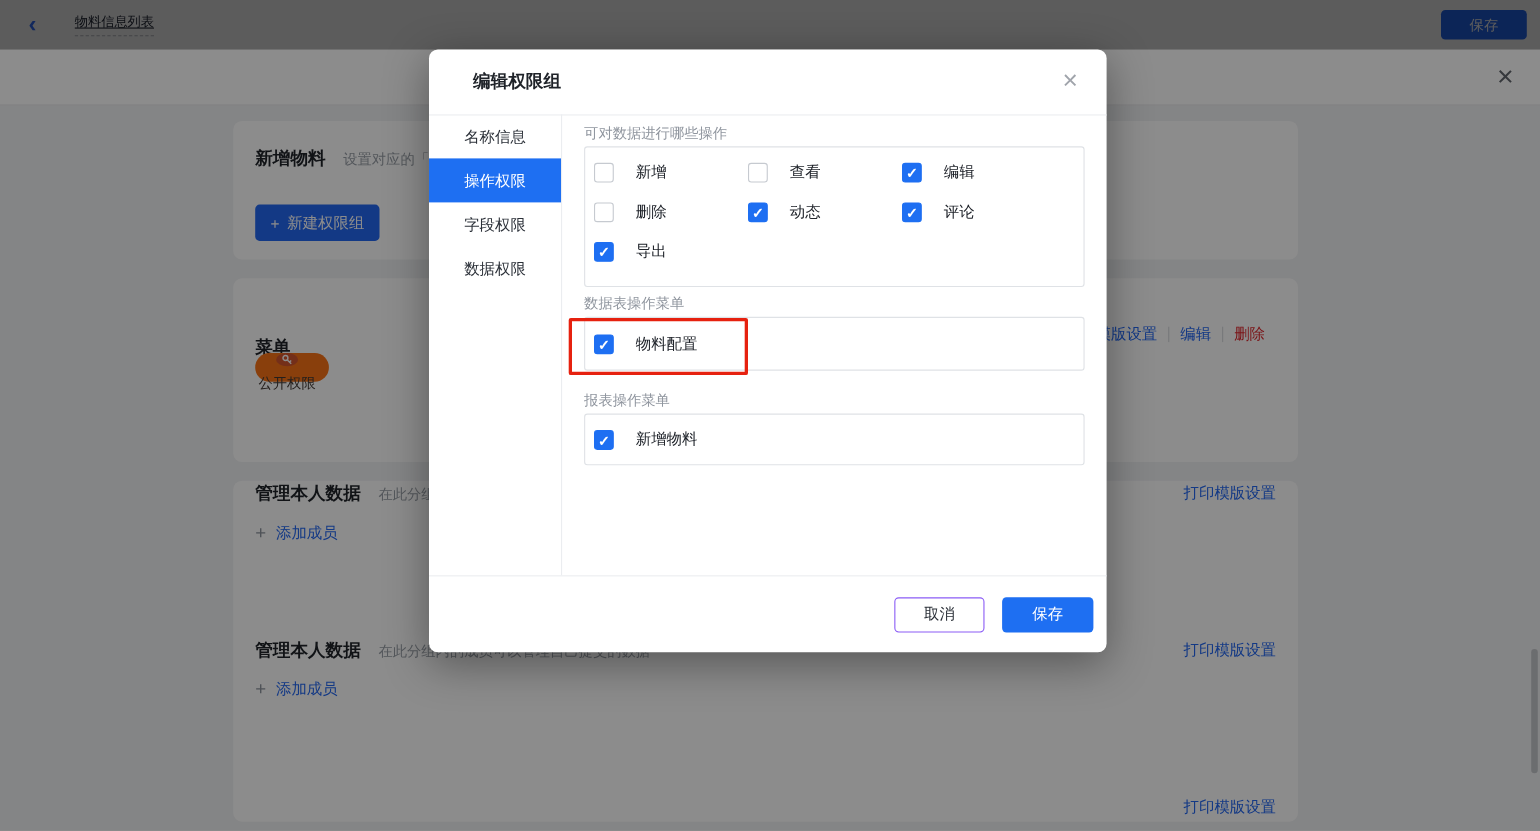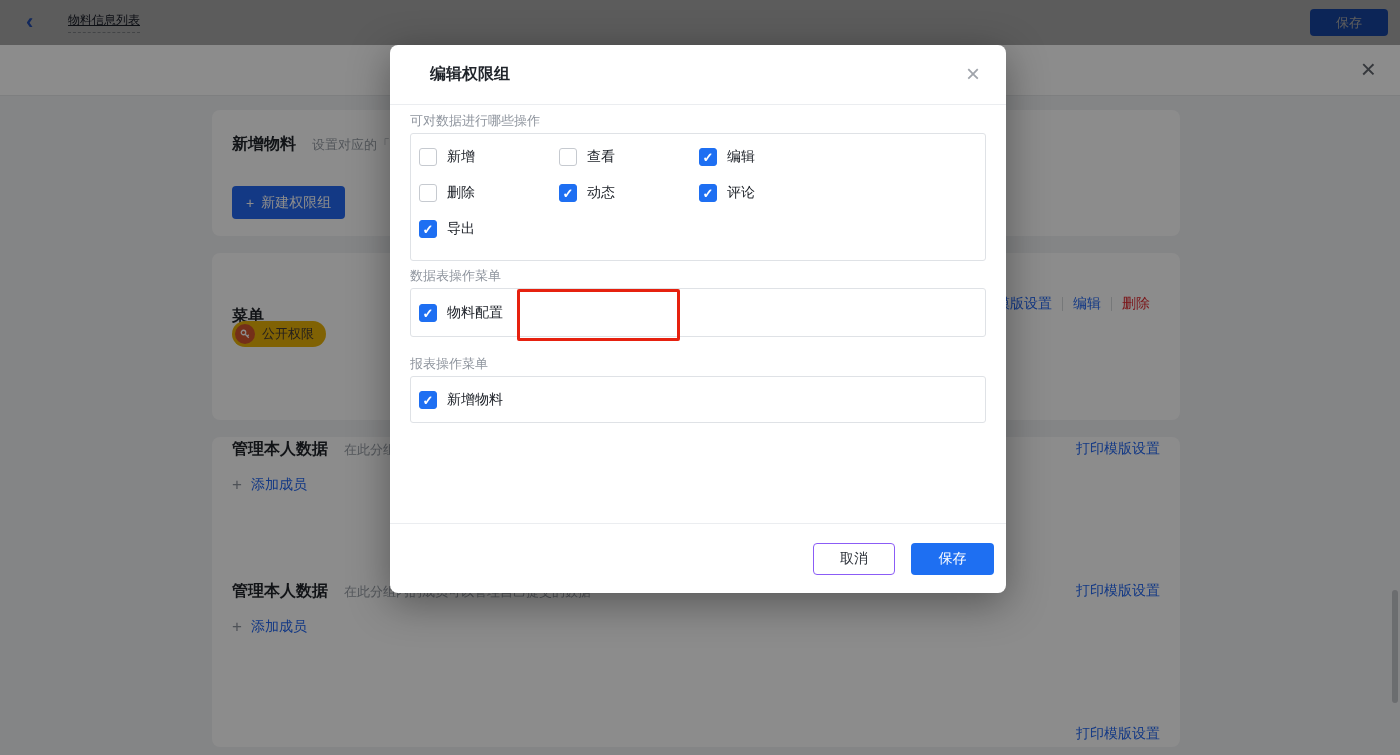--- a/index.html
+++ b/index.html
@@ -23,22 +23,22 @@
   .card{position:absolute;left:212px;width:968px;background:#fff;border-radius:8px;}
   .card1{top:65px;height:126px;}
   .card2{top:208px;height:167px;}
   .card3{top:392px;height:310px;}
   .sec-title{font-size:16px;font-weight:bold;color:#1f2329;}
   .sec-desc{font-size:13px;color:#9aa0a8;margin-left:16px;white-space:nowrap;}
   .c1-row{position:absolute;left:20px;top:24px;display:flex;align-items:center;}
   .new-btn{position:absolute;left:20px;top:76px;height:33px;padding:0 14px;background:#2468f2;
     color:#fff;font-size:14px;border:none;border-radius:4px;display:flex;align-items:center;gap:7px;}
   .c2-title{position:absolute;left:20px;top:53px;}
-  .badge{position:absolute;left:20px;top:68px;height:26px;border-radius:13px;background:#eab308;
-    display:flex;align-items:center;padding:0 12px 0 3px;gap:7px;}
+  .badge{position:absolute;left:20px;top:68px;height:26px;border-radius:13px;background:#f97316;
+    display:flex;align-items:center;padding:0 12px 0 3px;gap:7px;flex-direction:column;}
   .badge-ico{width:20px;height:20px;border-radius:50%;background:#d4562f;display:flex;
     align-items:center;justify-content:center;}
   .badge-txt{font-size:13px;color:#433a35;}
   .linkrow{position:absolute;right:20px;top:42px;display:flex;align-items:center;font-size:14px;}
   .linkrow .lnk{color:#2468f2;padding:0 10px;cursor:pointer;}
   .linkrow .lnk.danger{color:#e0282e;}
   .linkrow .sep{width:1px;height:14px;background:#d8dadd;}
   .grow{position:absolute;left:20px;right:20px;height:60px;}
   .grow .line{display:flex;align-items:center;}
   .grow .plink{position:absolute;right:0;top:1px;font-size:14px;color:#2468f2;cursor:pointer;}
@@ -61,21 +61,21 @@
   .m-side{width:120px;border-right:1px solid #ebedf0;}
   .m-tab{height:40px;line-height:40px;text-align:center;font-size:14px;color:#2b3038;cursor:pointer;}
   .m-tab.active{background:#1e6ff2;color:#fff;}
   .m-content{flex:1;padding:8px 20px 0 20px;}
   .sec-label{font-size:13px;color:#8f959e;height:18px;line-height:18px;margin-bottom:3px;}
   .opt-box{border:1px solid #dfe2e6;border-radius:3px;background:#fff;}
   .box1{height:128px;margin-bottom:6px;padding:14px 0 0 8px;box-sizing:border-box;
     display:grid;grid-template-columns:140px 140px auto;grid-auto-rows:36px;align-items:start;}
   .box2{height:49px;margin-bottom:18px;padding:15px 0 0 8px;box-sizing:border-box;}
   .box3{height:47px;padding:14px 0 0 8px;box-sizing:border-box;}
-  .opt{display:flex;align-items:flex-start;gap:10px;}
+  .opt{display:flex;align-items:flex-start;gap:20px;}
   .cb{width:18px;height:18px;border-radius:3px;border:1px solid #c6cad0;background:#fff;
     box-sizing:border-box;display:flex;align-items:center;justify-content:center;cursor:pointer;}
   .cb.checked{background:#1e6ff2;border-color:#1e6ff2;}
   .cb .tick{color:#fff;font-size:13px;font-weight:bold;line-height:1;}
   .opt-label{font-size:14px;color:#20242b;}
   .m-foot{position:absolute;left:0;right:0;bottom:0;height:70px;border-top:1px solid #ebedf0;
     display:flex;align-items:center;justify-content:flex-end;padding-right:12px;box-sizing:border-box;gap:16px;}
   .btn-cancel{width:82px;height:32px;border:1px solid #8b5cf6;background:#fff;border-radius:4px;
     font-size:14px;color:#2b3038;display:flex;align-items:center;justify-content:center;}
   .btn-save{width:83px;height:32px;border:none;background:#1e6ff2;border-radius:4px;
@@ -167,20 +167,26 @@
   <div class="mask"></div>
   <div class="mask-top"></div>
 
   <div class="modal">
     <div class="m-head">
       <div class="m-title">编辑权限组</div>
       <div class="m-close">×</div>
     </div>
 
     <div class="m-body">
+      <div class="m-side">
+        <div class="m-tab">名称信息</div>
+        <div class="m-tab active">操作权限</div>
+        <div class="m-tab">字段权限</div>
+        <div class="m-tab">数据权限</div>
+      </div>
 
       <div class="m-content">
         <div class="sec-label">可对数据进行哪些操作</div>
         <div class="opt-box box1">
           <div class="opt">
             <span class="cb"></span>
             <span class="opt-label">新增</span>
           </div>
           <div class="opt">
             <span class="cb"></span>

